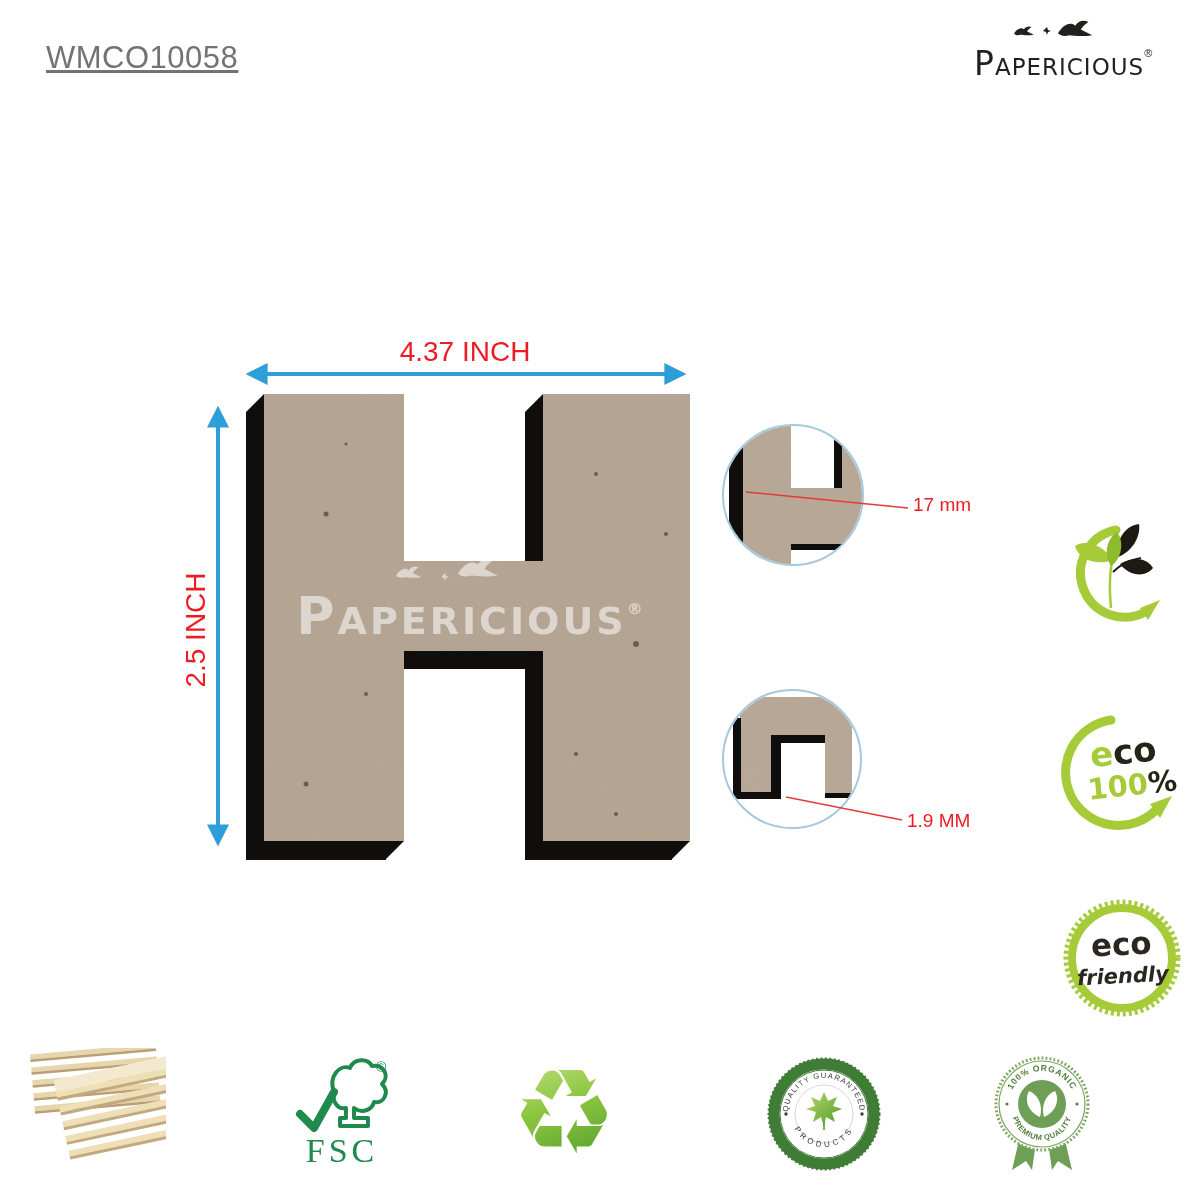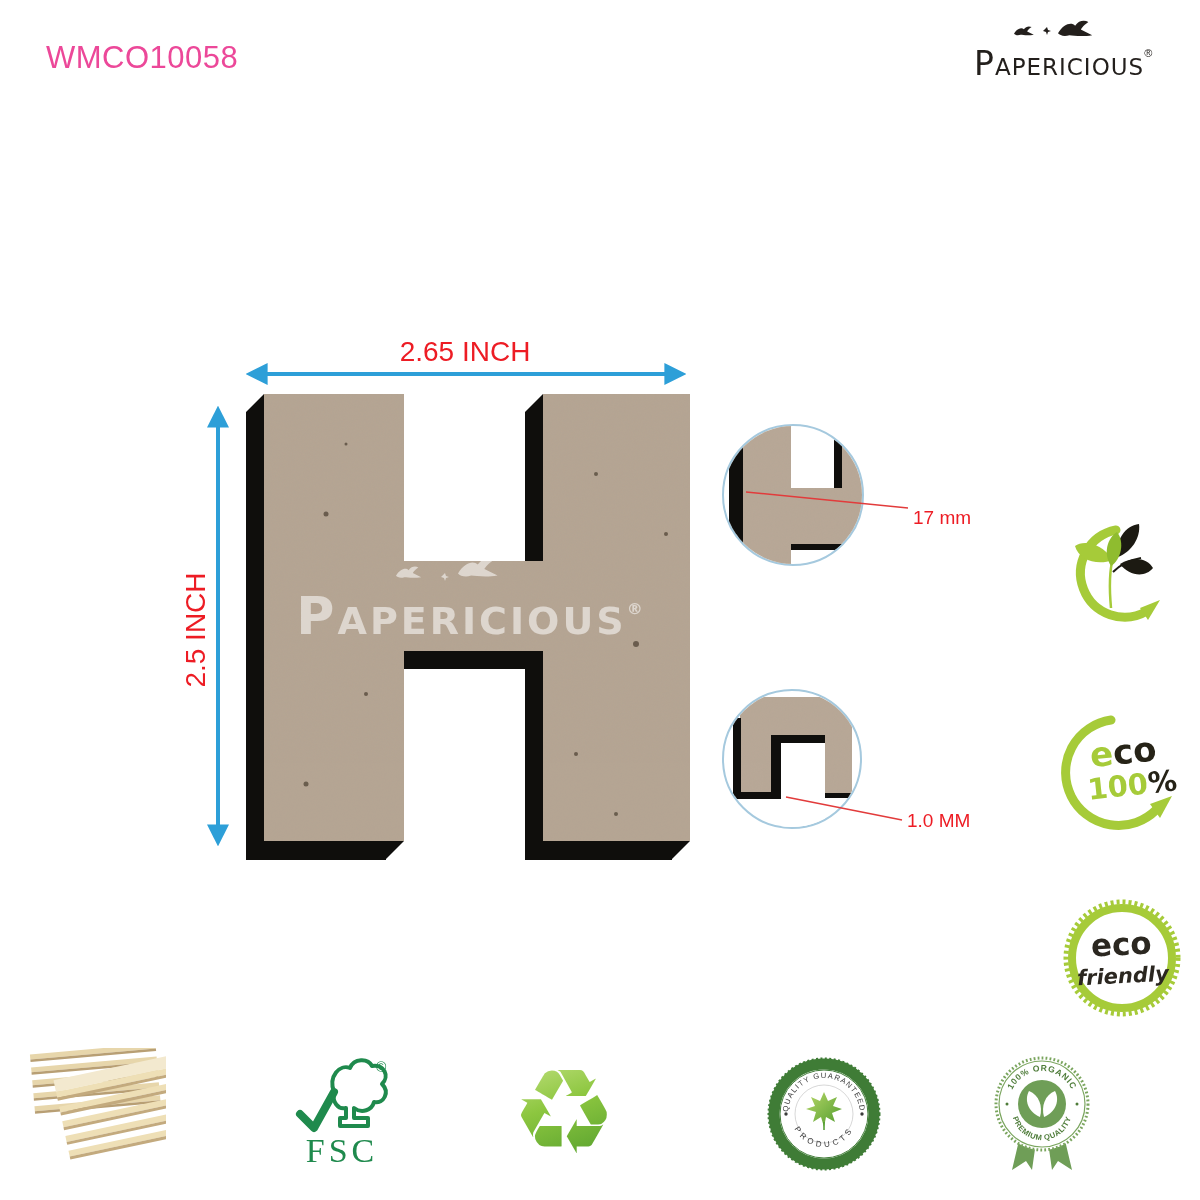--- a/index.html
+++ b/index.html
@@ -1,31 +1,31 @@
 <!DOCTYPE html>
 <html><head>
 <meta charset="utf-8">
 <style>
   html,body{margin:0;padding:0;}
   body{width:1200px;height:1200px;background:#ffffff;position:relative;overflow:hidden;
        font-family:"Liberation Sans",sans-serif;}
   .abs{position:absolute;}
-  .product-code{left:46px;top:40px;font-size:31px;color:#ec4899;letter-spacing:.5px;}
+  .product-code{left:46px;top:40px;font-size:31px;color:#737373;letter-spacing:.5px;text-decoration:underline;}
   .brand{right:26px;top:18px;width:200px;text-align:left;color:#231f1c;}
   .brand-birds{margin-left:34px;display:block;}
   .brand-line{white-space:nowrap;}
   .brand-name{display:inline-block;font-family:"DejaVu Sans",sans-serif;font-weight:400;
               font-size:23px;letter-spacing:1px;}
   .brand-name::first-letter{font-size:33px;}
   .brand-reg{font-size:11px;vertical-align:18px;}
   .dim-label{color:#ed1c24;font-size:28px;text-align:center;}
   .dim-w{left:340px;top:336px;width:250px;}
   .dim-h{left:88px;top:612px;width:220px;height:36px;transform:rotate(-90deg);}
   .leader-label{color:#ed1c24;font-size:19px;}
-  .lbl-17{left:913px;top:494px;margin-top:13px;}
+  .lbl-17{left:913px;top:494px;}
   .lbl-25{left:907px;top:810px;}
   .inset{border:2px solid #a5c9de;border-radius:50%;overflow:hidden;background:#fff;z-index:2;}
   .inset1{left:722px;top:424px;width:138px;height:138px;}
   .inset2{left:722px;top:689px;width:136px;height:136px;}
   .overlay{left:0;top:0;z-index:5;pointer-events:none;}
   .recycle{left:498px;top:1042px;width:132px;height:140px;display:flex;align-items:center;
            justify-content:center;font-size:118px;line-height:1;color:#63ab2f;
            font-family:"DejaVu Sans",sans-serif;}
   @supports ((-webkit-background-clip:text) or (background-clip:text)){
     .recycle{background:linear-gradient(160deg,#d9ec9c 0%,#8cc63f 45%,#3e8f26 100%);
@@ -150,24 +150,24 @@
   </svg>
 </div>
 
 <svg class="abs overlay" width="1200" height="1200" viewBox="0 0 1200 1200">
   <line x1="250" y1="374" x2="682" y2="374" stroke="#2d9fd8" stroke-width="4" marker-start="url(#ab)" marker-end="url(#ab)"></line>
   <line x1="218" y1="410" x2="218" y2="842" stroke="#2d9fd8" stroke-width="4" marker-start="url(#ab)" marker-end="url(#ab)"></line>
   <line x1="746" y1="492" x2="908" y2="508" stroke="#e23b3b" stroke-width="1.5"></line>
   <line x1="786" y1="797" x2="902" y2="820" stroke="#e23b3b" stroke-width="1.5"></line>
 </svg>
 
-<div class="abs dim-label dim-w">2.65 INCH</div>
+<div class="abs dim-label dim-w">4.37 INCH</div>
 <div class="abs dim-label dim-h">2.5 INCH</div>
 <div class="abs leader-label lbl-17">17 mm</div>
-<div class="abs leader-label lbl-25">1.0 MM</div>
+<div class="abs leader-label lbl-25">1.9 MM</div>
 
 <svg class="abs" style="left:1063px;top:512px;" width="104" height="132" viewBox="0 0 104 132">
   <path d="M53,18 A44 44 0 1 0 84,99" stroke="#a6cb39" stroke-width="9" fill="none" stroke-linecap="round"></path>
   <path d="M97,88 L77,96 L85,108 Z" fill="#a6cb39"></path>
   <path d="M48,96 C46,74 46,60 50,46" stroke="#a6cb39" stroke-width="2.5" fill="none"></path>
   <path d="M50,60 C58,52 66,48 78,46" stroke="#1c1a12" stroke-width="2" fill="none"></path>
   <path d="M55,45 C52,28 62,14 76,12 C78,26 68,40 55,45 Z" fill="#1c1a12"></path>
   <path d="M57,52 C70,44 84,46 90,56 C82,66 66,64 57,52 Z" fill="#1c1a12"></path>
   <path d="M50,48 C38,30 20,28 12,34 C16,48 34,54 50,48 Z" fill="#a6cb39"></path>
   <path d="M48,54 C40,42 44,26 54,20 C62,30 58,48 48,54 Z" fill="#8fbc2f"></path>

